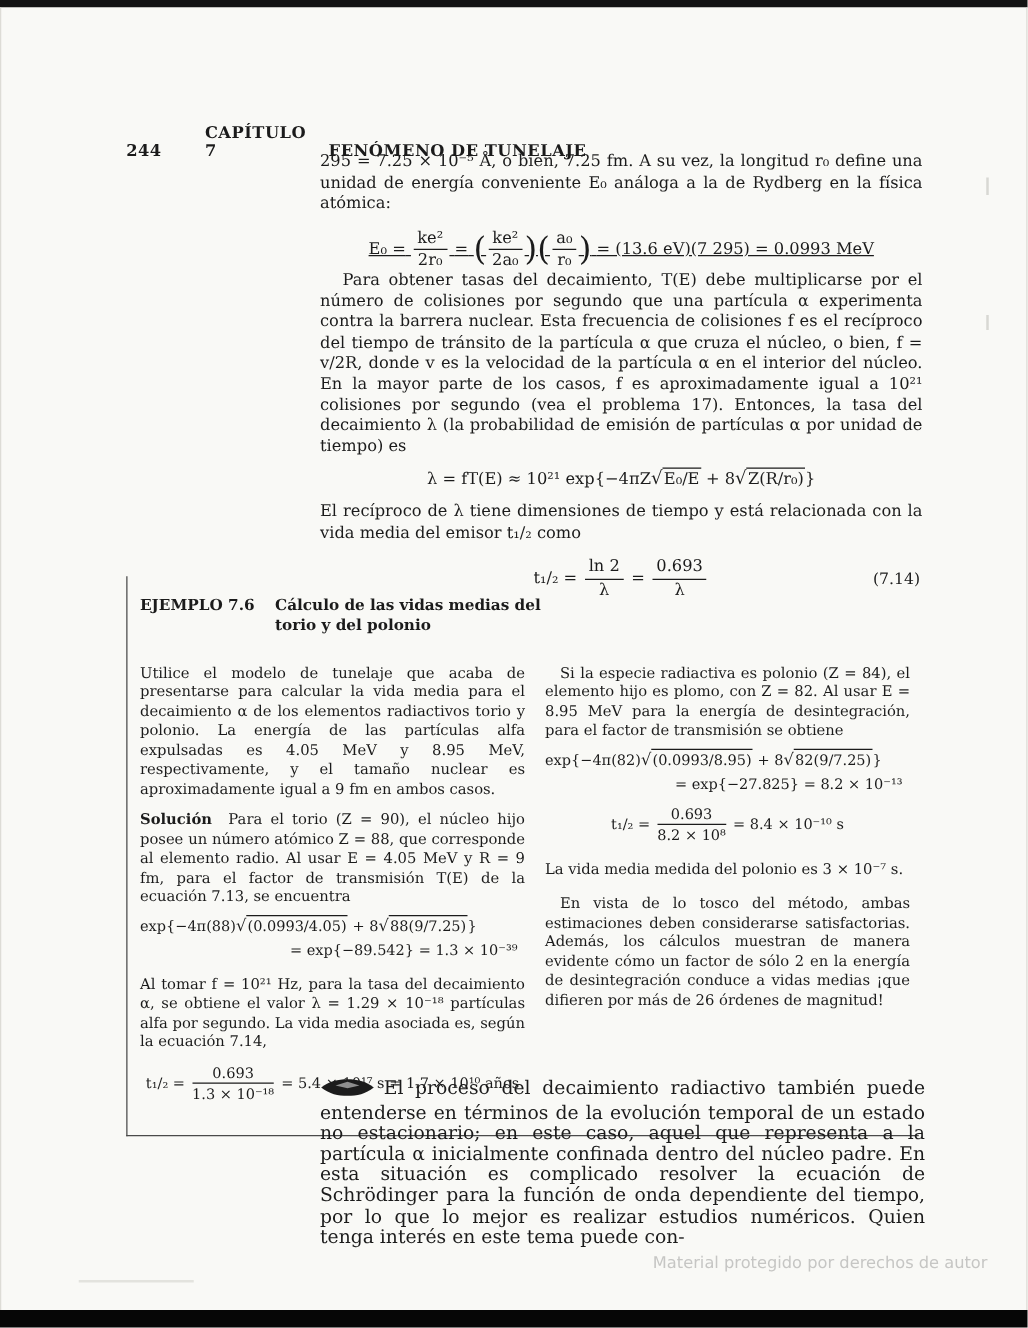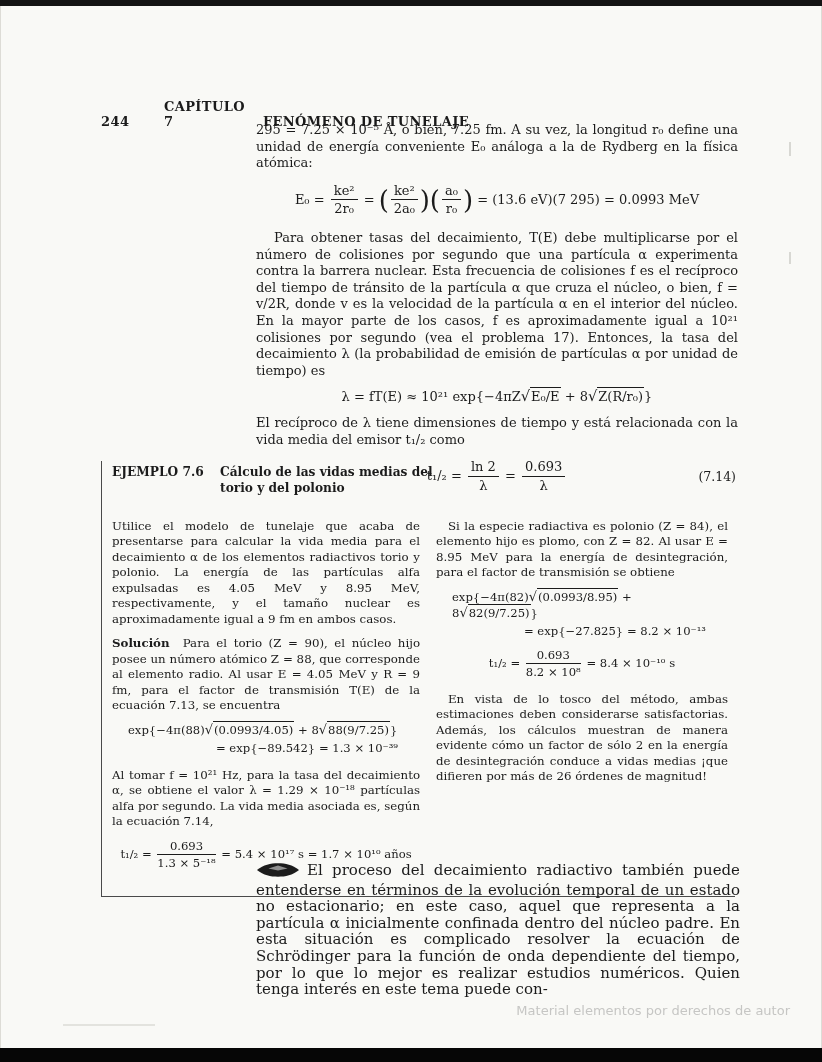--- a/index.html
+++ b/index.html
@@ -15,41 +15,41 @@
 
   .runhead{position:absolute;top:93px;left:100px;width:640px;font-size:13px;font-weight:bold;letter-spacing:.4px;}
   .runhead .num{display:inline-block;width:58px;}
   .runhead .chap{display:inline-block;width:94px;}
 
   .main-col{position:absolute;top:116px;left:255px;width:482px;font-size:13px;line-height:16.6px;text-align:justify;}
   .main-col p{margin:0;}
   .indent{text-indent:18px;}
 
   .eq{text-align:center;font-size:13px;line-height:1.2;}
-  .eq-e0{margin:11px 0 13px;}
+  .eq-e0{margin:11px 0 0;text-decoration:underline;}
   .eq-lambda{margin:8px 0 10px;}
   .eq-714{margin:11px 0 0;position:relative;}
   .eq-714 .eqnum{position:absolute;right:2px;top:50%;transform:translateY(-50%);font-size:12.5px;}
 
   .frac{display:inline-block;vertical-align:middle;text-align:center;padding:0 2px;}
   .frac .num{display:block;border-bottom:1px solid #1b1b1b;padding:0 3px 1px;text-align:center;}
   .frac .den{display:block;padding-top:1px;}
   .bigp{font-size:200%;font-weight:400;vertical-align:middle;line-height:1;}
   .radsign{font-size:1.12em;}
   .radicand{border-top:1px solid #1b1b1b;padding:1px 1px 0;}
 
   .example{position:absolute;top:455px;left:100px;width:634px;border-left:1px solid #4a4a4a;border-bottom:1px solid #4a4a4a;padding:3px 0 16px 10px;box-sizing:border-box;}
-  .ex-head{display:flex;font-size:12.2px;font-weight:bold;margin:0 0 10px;line-height:1.35;}
+  .ex-head{display:flex;font-size:12.2px;font-weight:bold;margin:12px 0 10px;line-height:1.35;}
   .ex-head .lbl{width:108px;flex:none;}
   .ex-cols{display:flex;gap:16px;font-size:11.8px;line-height:15.5px;text-align:justify;}
   .ex-cols .colL{width:308px;flex:none;}
   .ex-cols .colR{width:292px;flex:none;}
   .ex-cols p{margin:12px 0 0;}
   .ex-cols .sp{margin-top:9px;}
-  .ex-eq{font-size:11.6px;text-align:left;line-height:1.25;margin:8px 16px;}
+  .ex-eq{font-size:11.6px;text-align:left;line-height:1.25;margin:8px 0;}
   .ex-eq .l2{text-align:right;padding-right:6px;margin-top:3px;}
   .ex-eq-c{text-align:center;margin:9px 0;}
   .ind1{text-indent:12px;}
 
   .closing{position:absolute;top:856px;left:255px;width:484px;font-size:15px;line-height:16.6px;text-align:justify;}
   .closing p{margin:0;}
   .web-icon{display:inline-block;vertical-align:-3px;margin-right:7px;}
 
   .watermark{position:absolute;top:997px;right:31px;font-family:"DejaVu Sans", sans-serif;font-size:13px;color:#c6c6c4;}
 
@@ -110,46 +110,47 @@
       <div class="colL">
         <p>Utilice el modelo de tunelaje que acaba de presentarse para calcular la vida media para el decaimiento α de los elementos radiactivos torio y polonio. La energía de las partículas alfa expulsadas es 4.05 MeV y 8.95 MeV, respectivamente, y el tamaño nuclear es aproximadamente igual a 9 fm en ambos casos.</p>
         <p class="sp"><b>Solución</b>&nbsp;&nbsp;<span>Para el torio (Z = 90), el núcleo hijo posee un número atómico Z = 88, que corresponde al elemento radio. Al usar E = 4.05 MeV y R = 9 fm, para el factor de transmisión T(E) de la ecuación 7.13, se encuentra</span></p>
         <div class="ex-eq">
           <div><span>exp{−4π(88)</span><span class="radsign">√</span><span class="radicand">(0.0993/4.05)</span><span> + 8</span><span class="radsign">√</span><span class="radicand">88(9/7.25)</span><span>}</span></div>
           <div class="l2">= exp{−89.542} = 1.3 × 10⁻³⁹</div>
         </div>
         <p>Al tomar f = 10²¹ Hz, para la tasa del decaimiento α, se obtiene el valor λ = 1.29 × 10⁻¹⁸ partículas alfa por segundo. La vida media asociada es, según la ecuación 7.14,</p>
         <div class="ex-eq ex-eq-c">
           <span>t₁/₂ =</span>
-          <span class="frac"><span class="num">0.693</span><span class="den">1.3 × 5⁻¹⁸</span></span>
+          <span class="frac"><span class="num">0.693</span><span class="den">1.3 × 10⁻¹⁸</span></span>
           <span>= 5.4 × 10¹⁷ s = 1.7 × 10¹⁰ años</span>
         </div>
       </div>
       <div class="colR">
         <p class="ind1">Si la especie radiactiva es polonio (Z = 84), el elemento hijo es plomo, con Z = 82. Al usar E = 8.95 MeV para la energía de desintegración, para el factor de transmisión se obtiene</p>
         <div class="ex-eq">
           <div><span>exp{−4π(82)</span><span class="radsign">√</span><span class="radicand">(0.0993/8.95)</span><span> + 8</span><span class="radsign">√</span><span class="radicand">82(9/7.25)</span><span>}</span></div>
           <div class="l2">= exp{−27.825} = 8.2 × 10⁻¹³</div>
         </div>
         <div class="ex-eq ex-eq-c">
           <span>t₁/₂ =</span>
           <span class="frac"><span class="num">0.693</span><span class="den">8.2 × 10⁸</span></span>
           <span>= 8.4 × 10⁻¹⁰ s</span>
         </div>
+        <p>La vida media medida del polonio es 3 × 10⁻⁷ s.</p>
         <p class="ind1">En vista de lo tosco del método, ambas estimaciones deben considerarse satisfactorias. Además, los cálculos muestran de manera evidente cómo un factor de sólo 2 en la energía de desintegración conduce a vidas medias ¡que difieren por más de 26 órdenes de magnitud!</p>
       </div>
     </div>
   </div>
 
   <div class="closing">
     <p><span class="web-icon"><svg width="44" height="16" viewBox="0 0 46 16" xmlns="http://www.w3.org/2000/svg">
             <path d="M1 8 C8 2.5, 15 1, 23 1 C31 1, 38 2.5, 45 8 C38 13.5, 31 15, 23 15 C15 15, 8 13.5, 1 8 Z" fill="#1c1c1c"></path>
             <path d="M13 6.4 L23 3.2 L33 6.4 L23 8.6 Z" fill="#8f8f8f"></path>
           </svg></span><span>El proceso del decaimiento radiactivo también puede entenderse en términos de la evolución temporal de un estado no estacionario; en este caso, aquel que representa a la partícula α inicialmente confinada dentro del núcleo padre. En esta situación es complicado resolver la ecuación de Schrödinger para la función de onda dependiente del tiempo, por lo que lo mejor es realizar estudios numéricos. Quien tenga interés en este tema puede con-</span></p>
   </div>
 
-  <div class="watermark">Material elementos por derechos de autor</div>
+  <div class="watermark">Material protegido por derechos de autor</div>
 
   <div class="artifact art-r1"></div>
   <div class="artifact art-r2"></div>
   <div class="artifact art-bl"></div>
 </div>
 <div class="edge-bottom"></div>
 
 </body></html>

